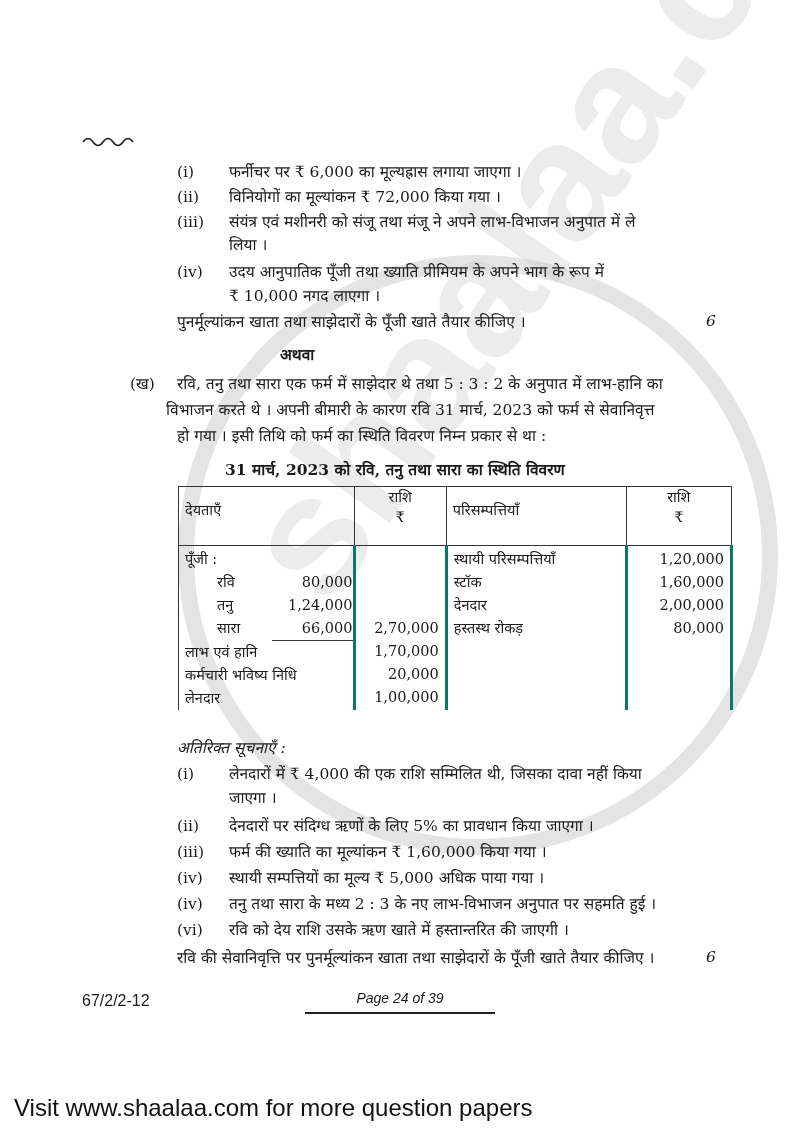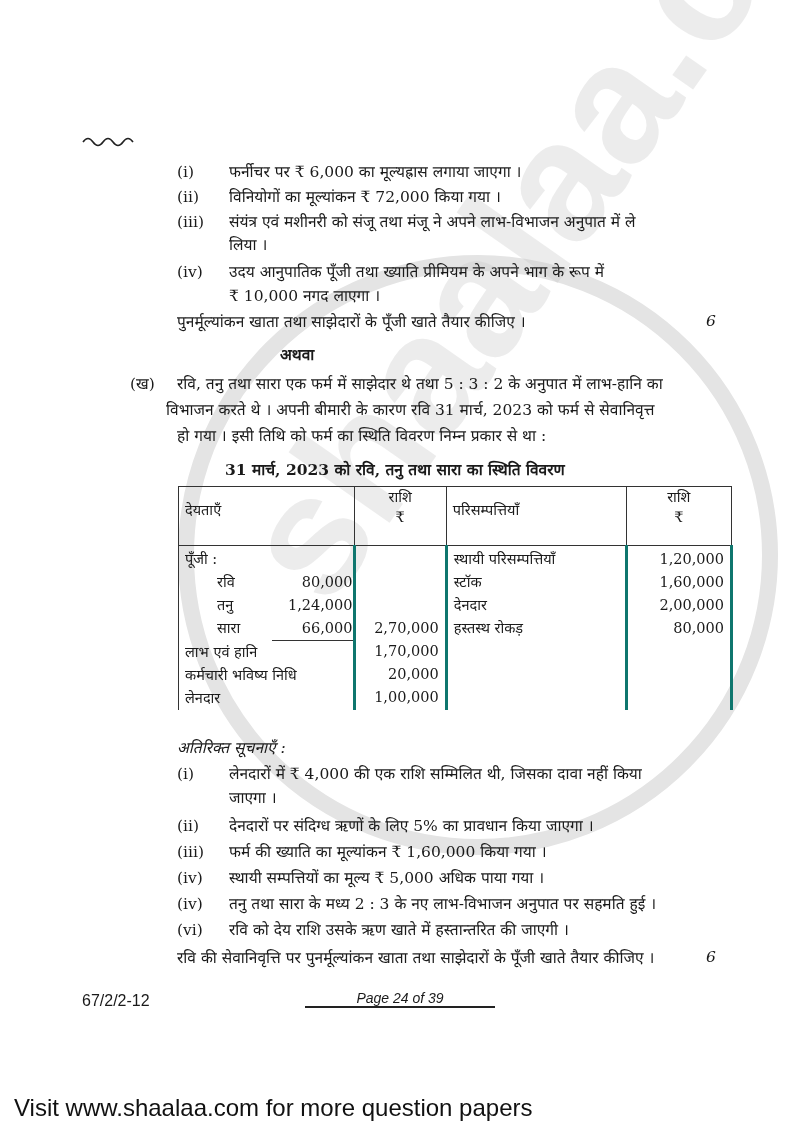--- a/index.html
+++ b/index.html
@@ -20,21 +20,21 @@
   table.bs { position:absolute; left:178px; top:486px; width:555px; border-collapse:collapse; font-size:14.5px; }
   table.bs td { border-left:1px solid #333; border-right:3px solid #0f766e; vertical-align:top; padding:0 6px; }
   table.bs tr.head td { border:1px solid #333; height:46px; }
   table.bs tr.tot td { height:22px; }
   .hd-amt { text-align:center; line-height:20px; padding-top:3px; }
   .r { text-align:right; }
   .cap-sub { display:flex; justify-content:space-between; padding-left:32px; }
   .footer-code { position:absolute; left:82px; top:992px; font-family:"Liberation Sans", sans-serif; font-size:16px; }
   .footer-page { position:absolute; left:305px; top:990px; width:190px; text-align:center;
                  font-family:"Liberation Sans", sans-serif; font-style:italic; font-size:14px;
-                 border-bottom:2px solid #222; padding-bottom:0; }
+                 border-bottom:2px solid #222; padding-bottom:6px; }
   .visit { position:absolute; left:14px; top:1094px; font-family:"Liberation Sans", sans-serif; font-size:24px; color:#111; }
 </style>
 </head>
 <body>
 
 <div class="watermark"></div>
 <div class="wm-text">shaalaa.com</div>
 
 <svg class="squiggle" width="56" height="14">
   <path d="M1 8 Q6 1 11 8 T21 8 T31 8 T41 8 T51 8" stroke="#222" stroke-width="1.6" fill="none"></path>

